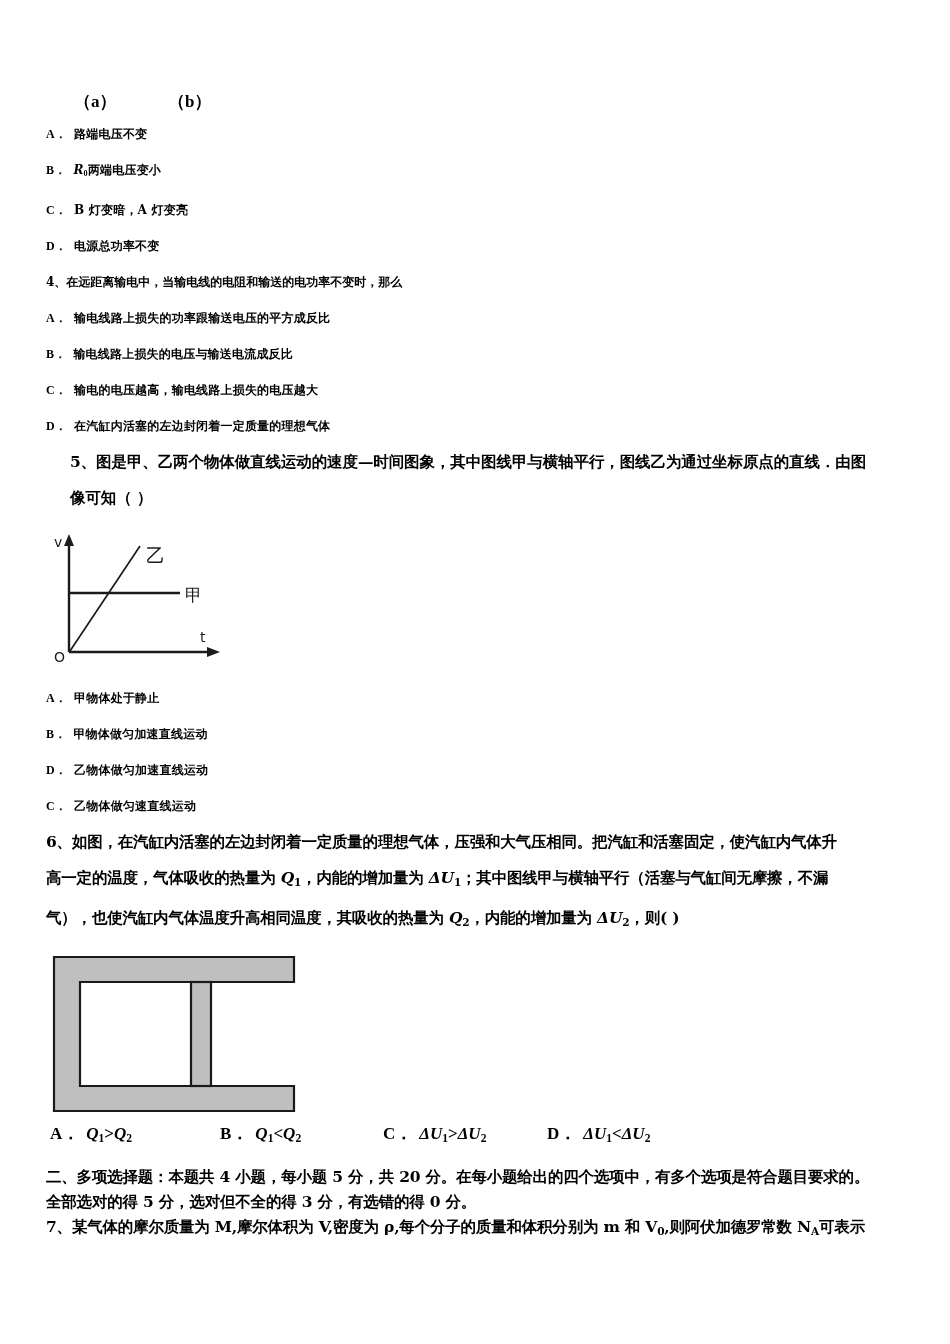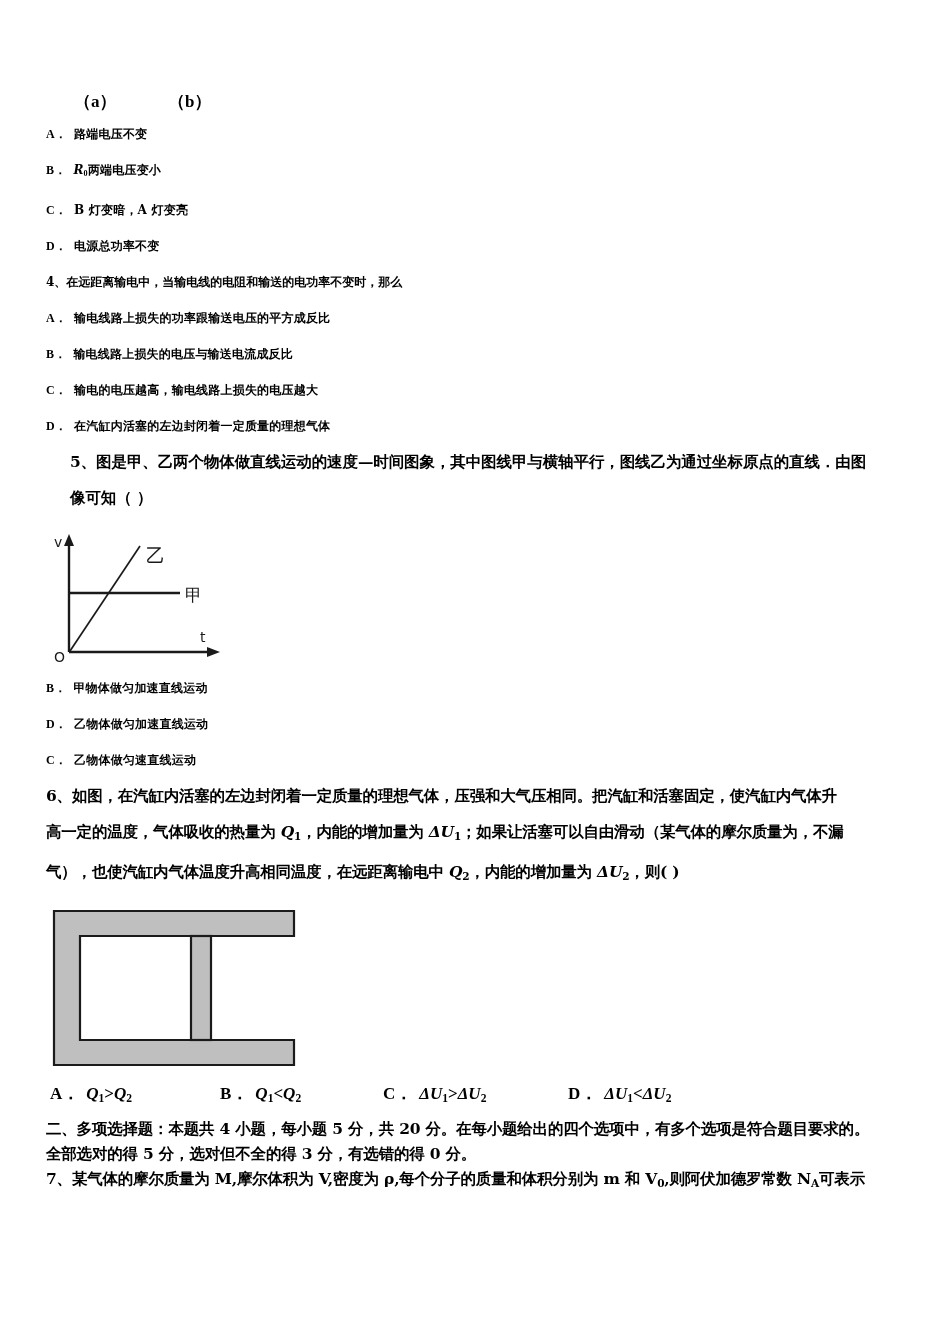--- a/index.html
+++ b/index.html
@@ -104,21 +104,21 @@
     margin-top: 12px;
     margin-left: 4px;
   }
 
   
   .opt-row {
     position: relative;
     height: 34px;
     font-size: 17px;
     font-weight: bold;
-    margin-top: 12px;
+    margin-top: 6px;
   }
   .opt-row .cell {
     position: absolute;
     top: 0;
     white-space: nowrap;
     font-family: "Liberation Serif", serif;
   }
   .opt-row .cell .lbl { margin-right: 7px; }
   .opt-row .cell .val { font-style: italic; }
 </style>
@@ -177,52 +177,55 @@
         <line x1="18" y1="121" x2="88" y2="16" stroke="#1a1a1a" stroke-width="1.7"></line>
 
         <text x="2" y="17" font-family="DejaVu Sans, sans-serif" font-size="14" fill="#1a1a1a">v</text>
         <text x="2" y="132" font-family="DejaVu Sans, sans-serif" font-size="14" fill="#1a1a1a">O</text>
         <text x="148" y="112" font-family="DejaVu Sans, sans-serif" font-size="14" fill="#1a1a1a">t</text>
         <text x="133" y="71" font-family="DejaVu Sans, sans-serif" font-size="17" fill="#1a1a1a">甲</text>
         <text x="94" y="32" font-family="DejaVu Sans, sans-serif" font-size="19" fill="#1a1a1a">乙</text>
       </svg>
     </div>
 
+    <div class="opt" style="margin-top:10px;">
+      <span class="lbl">A．</span><span class="body">甲物体处于静止</span>
+    </div>
     <div class="opt">
       <span class="lbl">B．</span><span class="body">甲物体做匀加速直线运动</span>
     </div>
     <div class="opt">
       <span class="lbl">D．</span><span class="body">乙物体做匀加速直线运动</span>
     </div>
     <div class="opt">
       <span class="lbl">C．</span><span class="body">乙物体做匀速直线运动</span>
     </div>
 
     <div class="qline q6">6、如图，在汽缸内活塞的左边封闭着一定质量的理想气体，压强和大气压相同。把汽缸和活塞固定，使汽缸内气体升</div>
-    <div class="qline q6"><span>高一定的温度，气体吸收的热量为 </span><span class="ital">Q</span><sub>1</sub><span>，内能的增加量为 </span><span class="ital">ΔU</span><sub>1</sub><span>；如果让活塞可以自由滑动（某气体的摩尔质量为，不漏</span></div>
-    <div class="qline q6"><span>气），也使汽缸内气体温度升高相同温度，在远距离输电中 </span><span class="ital">Q</span><sub>2</sub><span>，内能的增加量为 </span><span class="ital">ΔU</span><sub>2</sub><span>，则(      )</span></div>
+    <div class="qline q6"><span>高一定的温度，气体吸收的热量为 </span><span class="ital">Q</span><sub>1</sub><span>，内能的增加量为 </span><span class="ital">ΔU</span><sub>1</sub><span>；其中图线甲与横轴平行（活塞与气缸间无摩擦，不漏</span></div>
+    <div class="qline q6"><span>气），也使汽缸内气体温度升高相同温度，其吸收的热量为 </span><span class="ital">Q</span><sub>2</sub><span>，内能的增加量为 </span><span class="ital">ΔU</span><sub>2</sub><span>，则(      )</span></div>
 
     <div class="cyl-fig">
       <svg width="300" height="165" viewBox="0 0 300 165">
 
         <path d="M 4 6 L 244 6 L 244 31 L 30 31 L 30 135 L 244 135 L 244 160 L 4 160 Z" fill="#bfbfbf" stroke="#1a1a1a" stroke-width="2.2" stroke-linejoin="miter"></path>
 
         <rect x="141" y="31" width="20" height="104" fill="#bfbfbf" stroke="#1a1a1a" stroke-width="2.2"></rect>
       </svg>
     </div>
 
     <div class="opt-row">
       <span class="cell" style="left:4px;"><span class="lbl">A．</span><span class="val">Q</span><sub>1</sub><span>&gt;</span><span class="val">Q</span><sub>2</sub></span>
 
       <span class="cell" style="left:174px;"><span class="lbl">B．</span><span class="val">Q</span><sub>1</sub><span>&lt;</span><span class="val">Q</span><sub>2</sub></span>
 
       <span class="cell" style="left:337px;"><span class="lbl">C．</span><span class="val">ΔU</span><sub>1</sub><span>&gt;</span><span class="val">ΔU</span><sub>2</sub></span>
 
-      <span class="cell" style="left:522px;font-family:Liberation Serif, serif;"><span class="lbl">D．</span><span class="val">ΔU</span><sub>1</sub><span>&lt;</span><span class="val">ΔU</span><sub>2</sub></span>
-    </div>
-
-    <div class="section-head" style="margin-top:0;">二、多项选择题：本题共 4 小题，每小题 5 分，共 20 分。在每小题给出的四个选项中，有多个选项是符合题目要求的。</div>
+      <span class="cell" style="left:501px;font-family:Liberation Serif, serif;"><span class="lbl">D．</span><span class="val">ΔU</span><sub>1</sub><span>&lt;</span><span class="val">ΔU</span><sub>2</sub></span>
+    </div>
+
+    <div class="section-head" style="margin-top:8px;">二、多项选择题：本题共 4 小题，每小题 5 分，共 20 分。在每小题给出的四个选项中，有多个选项是符合题目要求的。</div>
     <div class="section-head">全部选对的得 5 分，选对但不全的得 3 分，有选错的得 0 分。</div>
 
     <div class="section-head"><span>7、某气体的摩尔质量为 M,摩尔体积为 V,密度为 ρ,每个分子的质量和体积分别为 m 和 V</span><sub>0</sub><span>,则阿伏加德罗常数 N</span><sub>A</sub><span>可表示</span></div>
 
   </div>
 </div>
 
 </body></html>

